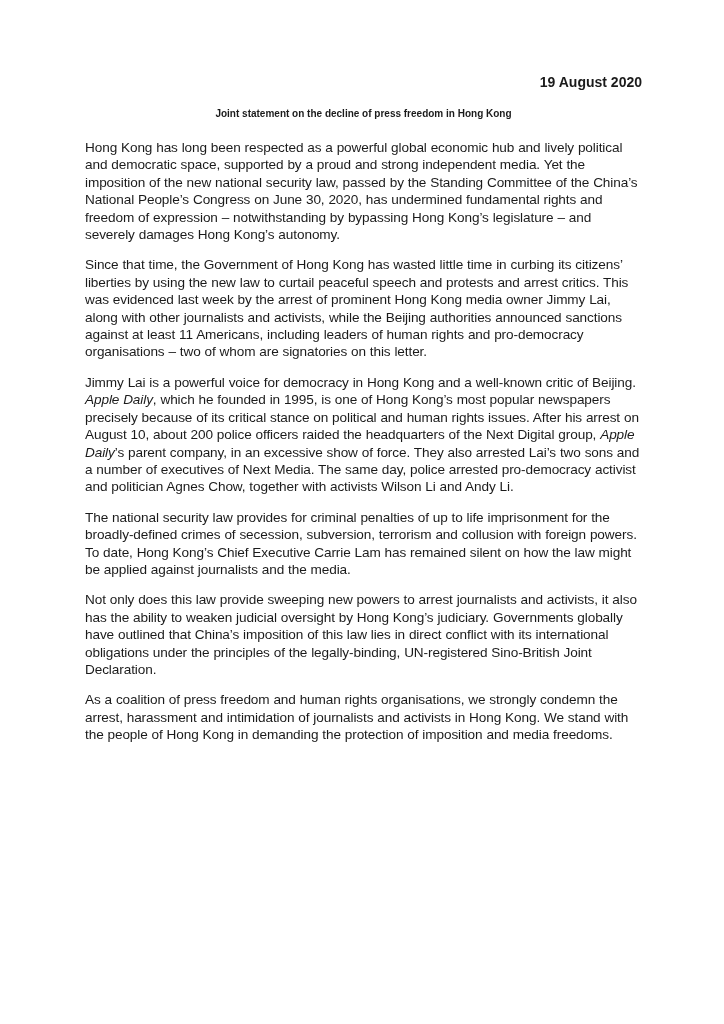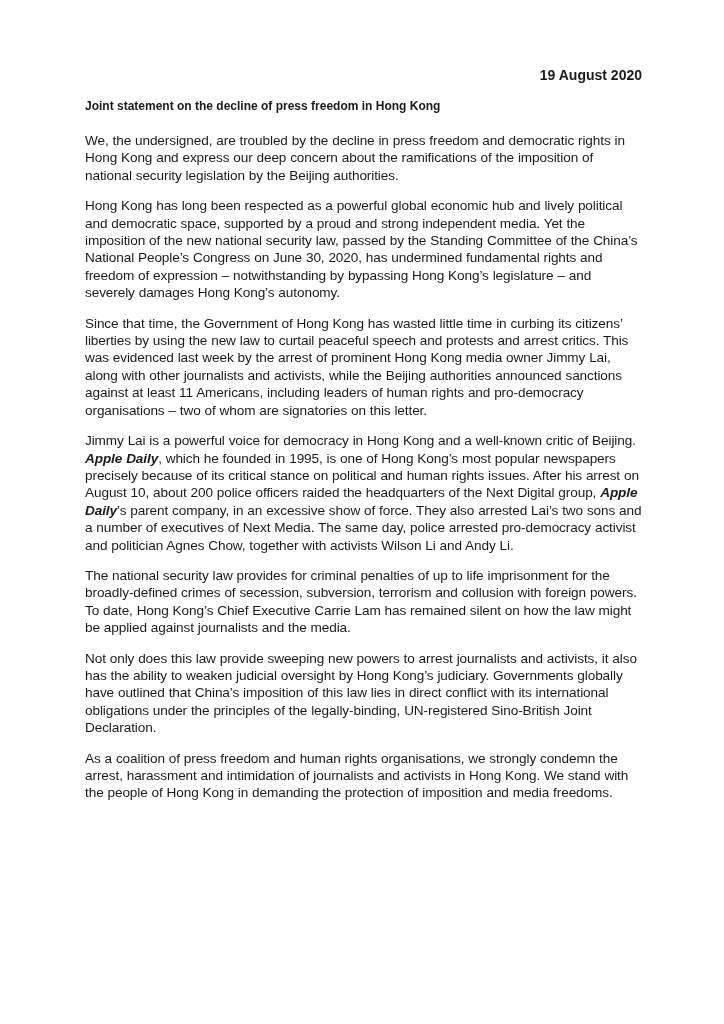--- a/index.html
+++ b/index.html
@@ -13,58 +13,57 @@
     height: 1024px;
     background: #ffffff;
     font-family: "Liberation Sans", sans-serif;
     color: #1b1b1b;
     overflow: hidden;
     margin: 0 auto;
   }
   .content {
     position: absolute;
     left: 85px;
-    top: 67px;
+    top: 74px;
     width: 557px;
   }
   .date-line {
     text-align: right;
     font-weight: 700;
     font-size: 14px;
     line-height: 17px;
     margin: 0 0 14px 0;
   }
   .doc-title {
+    text-align: center;
     font-weight: 700;
-    font-size: 12px;
+    font-size: 10px;
     line-height: 17px;
     margin: 0 0 17px 0;
   }
   .para {
     font-size: 13.6px;
     line-height: 17.4px;
     letter-spacing: -0.1px;
     margin: 0 0 13px 0;
     text-align: left;
     word-spacing: 0.2px;
   }
   .italic {
     font-style: italic;
-    font-weight: bold;
   }
 </style>
 </head>
 <body>
 
 <div class="page">
   <div class="content">
     <p class="date-line">19 August 2020</p>
     <p class="doc-title">Joint statement on the decline of press freedom in Hong Kong</p>
     <div>
-        <p class="para"><span>We, the undersigned, are troubled by the decline in press freedom and democratic rights in Hong Kong and express our deep concern about the ramifications of the imposition of national security legislation by the Beijing authorities.</span></p>
         <p class="para"><span>Hong Kong has long been respected as a powerful global economic hub and lively political and democratic space, supported by a proud and strong independent media. Yet the imposition of the new national security law, passed by the Standing Committee of the China’s National People’s Congress on June 30, 2020, has undermined fundamental rights and freedom of expression – notwithstanding by bypassing Hong Kong’s legislature – and severely damages Hong Kong’s autonomy.</span></p>
         <p class="para"><span>Since that time, the Government of Hong Kong has wasted little time in curbing its citizens’ liberties by using the new law to curtail peaceful speech and protests and arrest critics. This was evidenced last week by the arrest of prominent Hong Kong media owner Jimmy Lai, along with other journalists and activists, while the Beijing authorities announced sanctions against at least 11 Americans, including leaders of human rights and pro-democracy organisations – two of whom are signatories on this letter.</span></p>
         <p class="para"><span>Jimmy Lai is a powerful voice for democracy in Hong Kong and a well-known critic of Beijing. </span><span class="italic">Apple Daily</span><span>, which he founded in 1995, is one of Hong Kong’s most popular newspapers precisely because of its critical stance on political and human rights issues. After his arrest on August 10, about 200 police officers raided the headquarters of the Next Digital group, </span><span class="italic">Apple Daily</span><span>’s parent company, in an excessive show of force.  They also arrested Lai’s two sons and a number of executives of Next Media. The same day, police arrested pro-democracy activist and politician Agnes Chow, together with activists Wilson Li and Andy Li.</span></p>
         <p class="para"><span>The national security law provides for criminal penalties of up to life imprisonment for the broadly-defined crimes of secession, subversion, terrorism and collusion with foreign powers. To date, Hong Kong’s Chief Executive Carrie Lam has remained silent on how the law might be applied against journalists and the media.</span></p>
         <p class="para"><span>Not only does this law provide sweeping new powers to arrest journalists and activists, it also has the ability to weaken judicial oversight by Hong Kong’s judiciary. Governments globally have outlined that China’s imposition of this law lies in direct conflict with its international obligations under the principles of the legally-binding, UN-registered Sino-British Joint Declaration.</span></p>
         <p class="para"><span>As a coalition of press freedom and human rights organisations, we strongly condemn the arrest, harassment and intimidation of journalists and activists in Hong Kong. We stand with the people of Hong Kong in demanding the protection of imposition and media freedoms.</span></p>
       </div>
   </div>
 </div>
 

